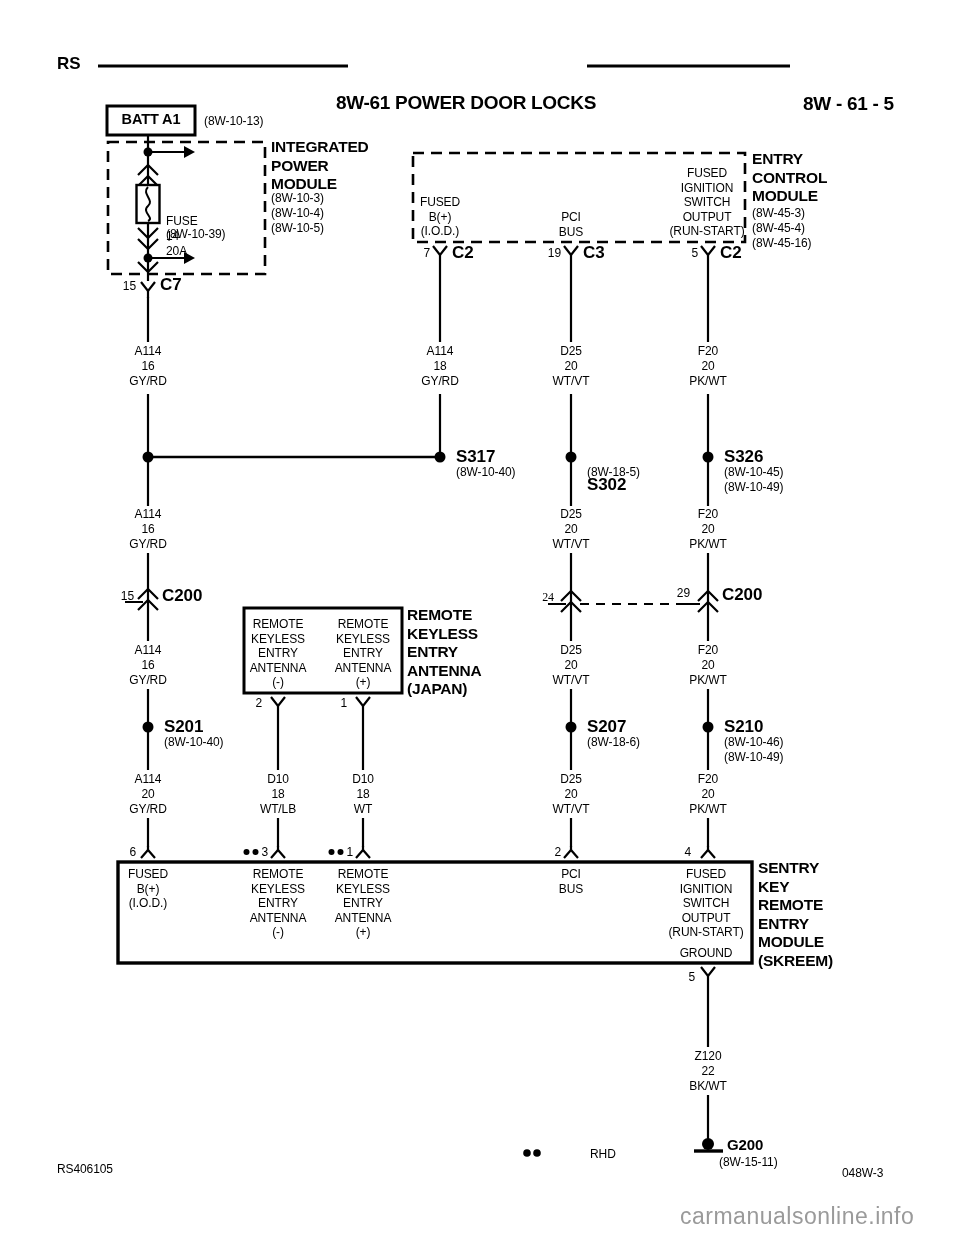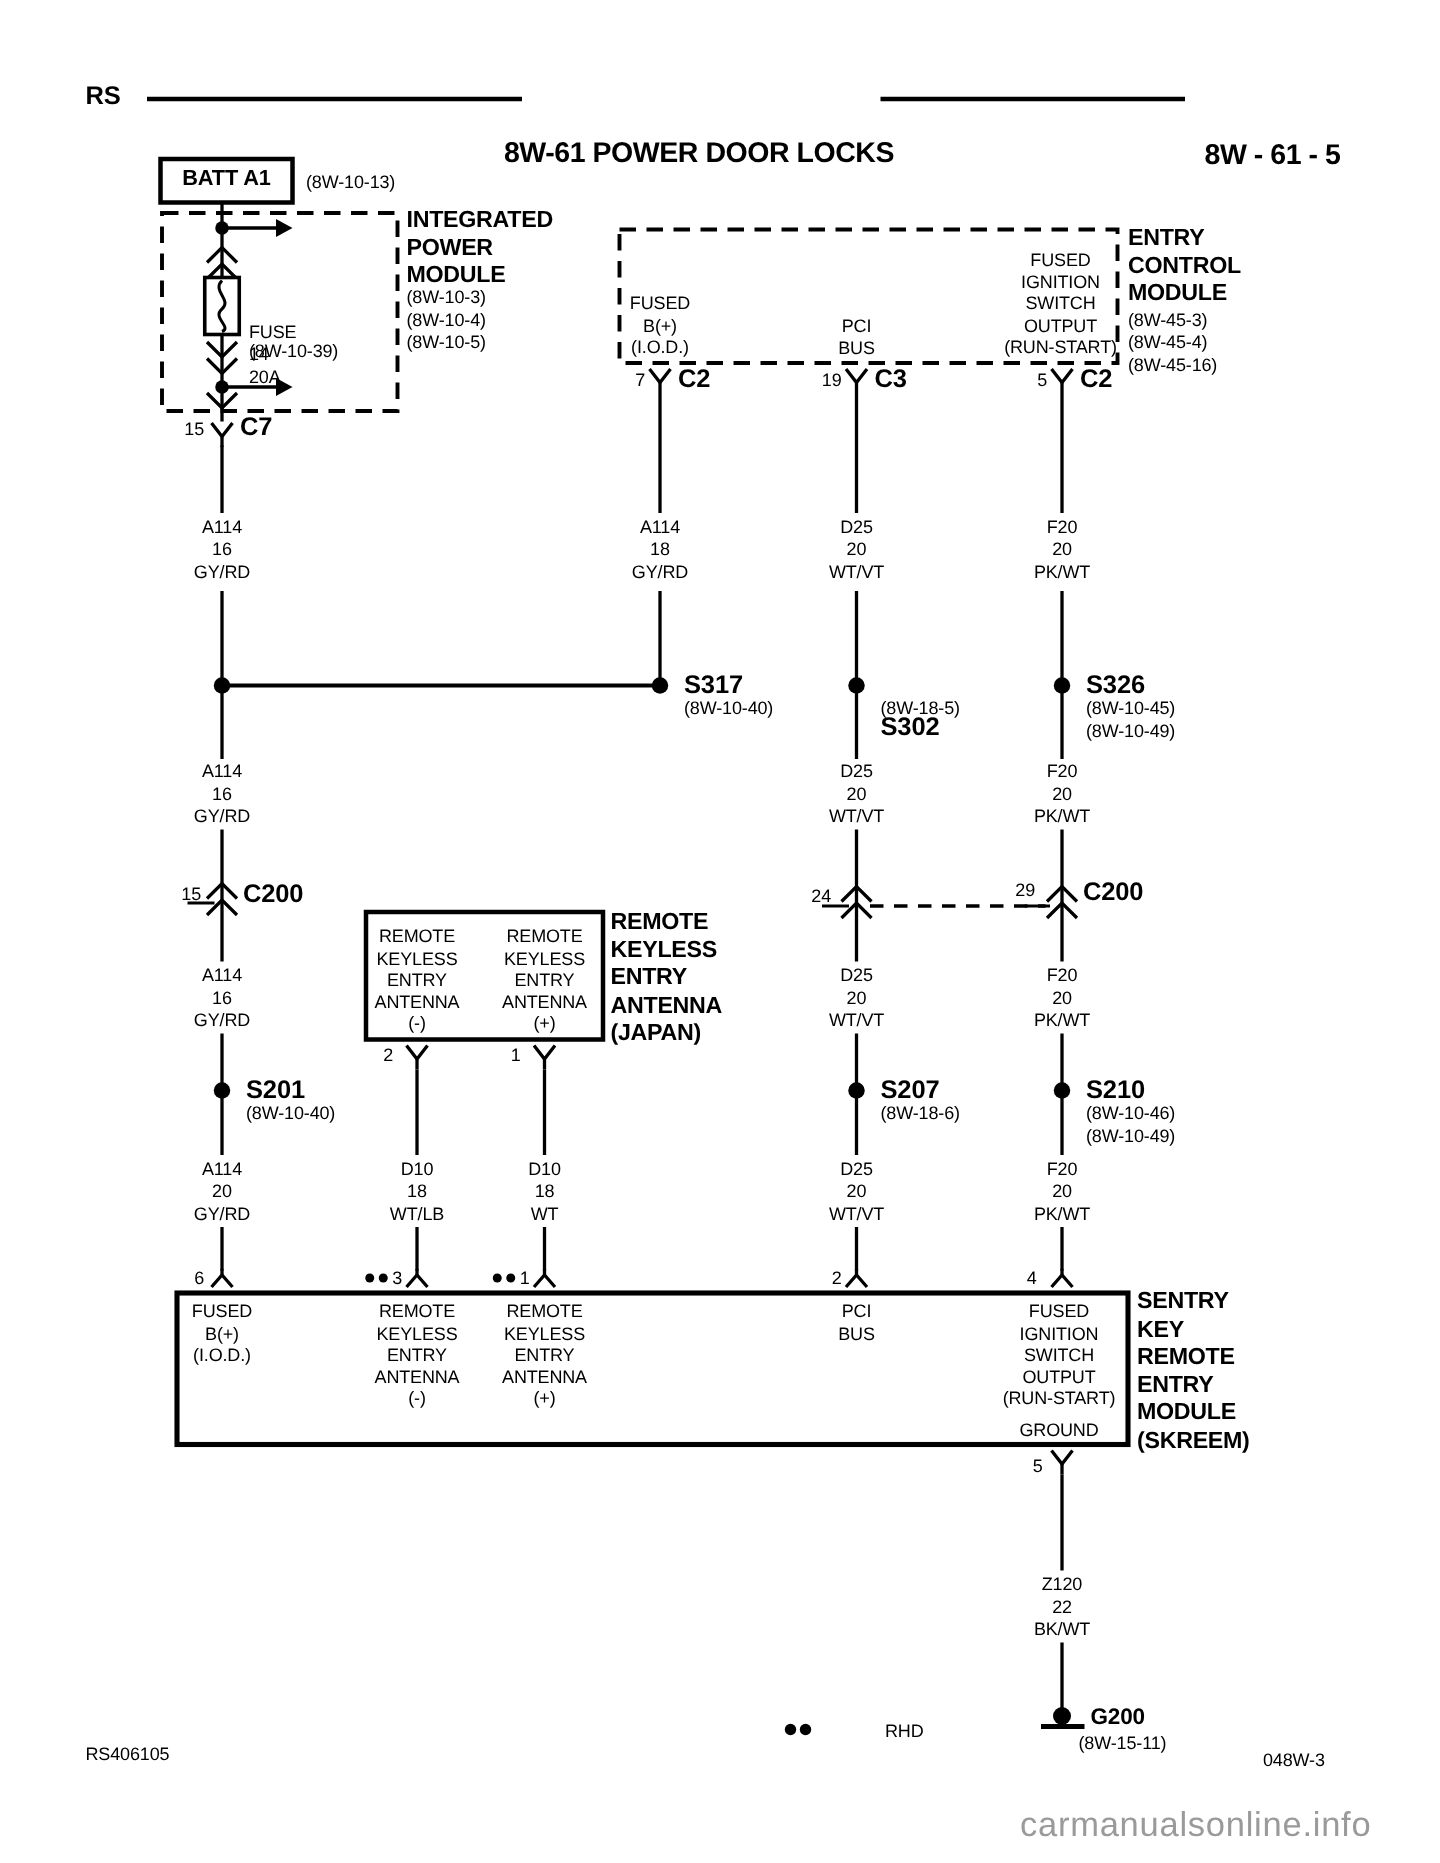--- a/index.html
+++ b/index.html
@@ -249,21 +249,21 @@
 GY/RD</div>
   <div class="t c" style="left:571px;top:507px;">D25
 20
 WT/VT</div>
   <div class="t c" style="left:708px;top:507px;">F20
 20
 PK/WT</div>
 
   <div class="t r" style="left:104px;top:589px;">15</div>
   <div class="t conn" style="left:162px;top:588px;">C200</div>
-  <div class="t r" style="left:524px;top:590px;">24</div>
+  <div class="t r" style="left:524px;top:590px;font-family:Liberation Serif, serif;">24</div>
   <div class="t r" style="left:660px;top:586px;">29</div>
   <div class="t conn" style="left:722px;top:587px;">C200</div>
 
   <div class="t c" style="left:148px;top:643px;">A114
 16
 GY/RD</div>
   <div class="t c" style="left:571px;top:643px;">D25
 20
 WT/VT</div>
   <div class="t c" style="left:708px;top:643px;">F20

